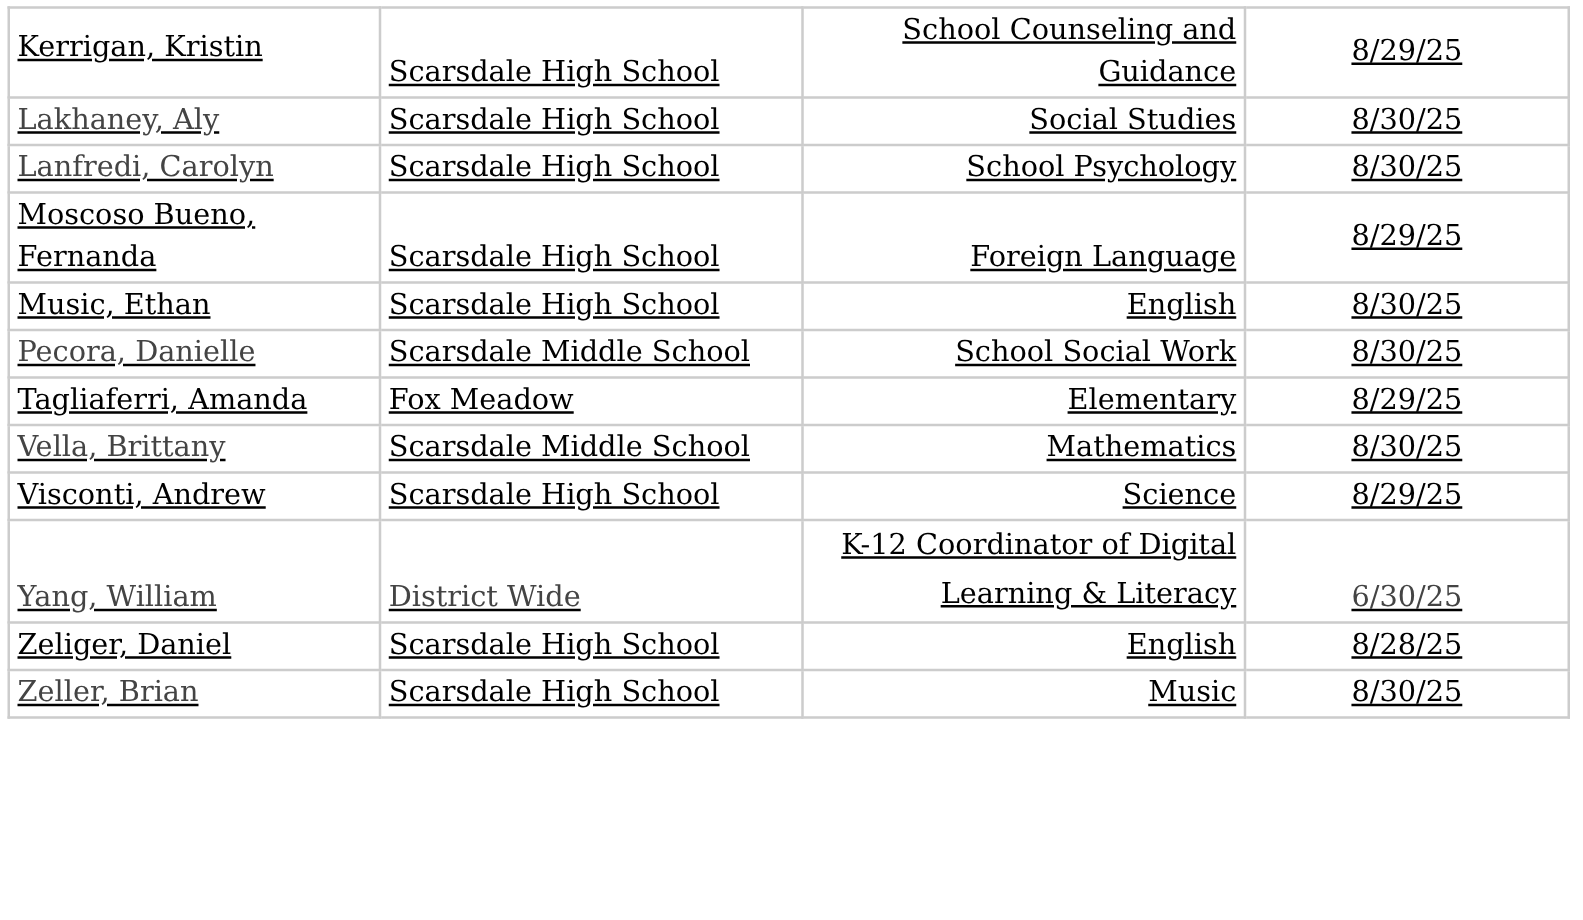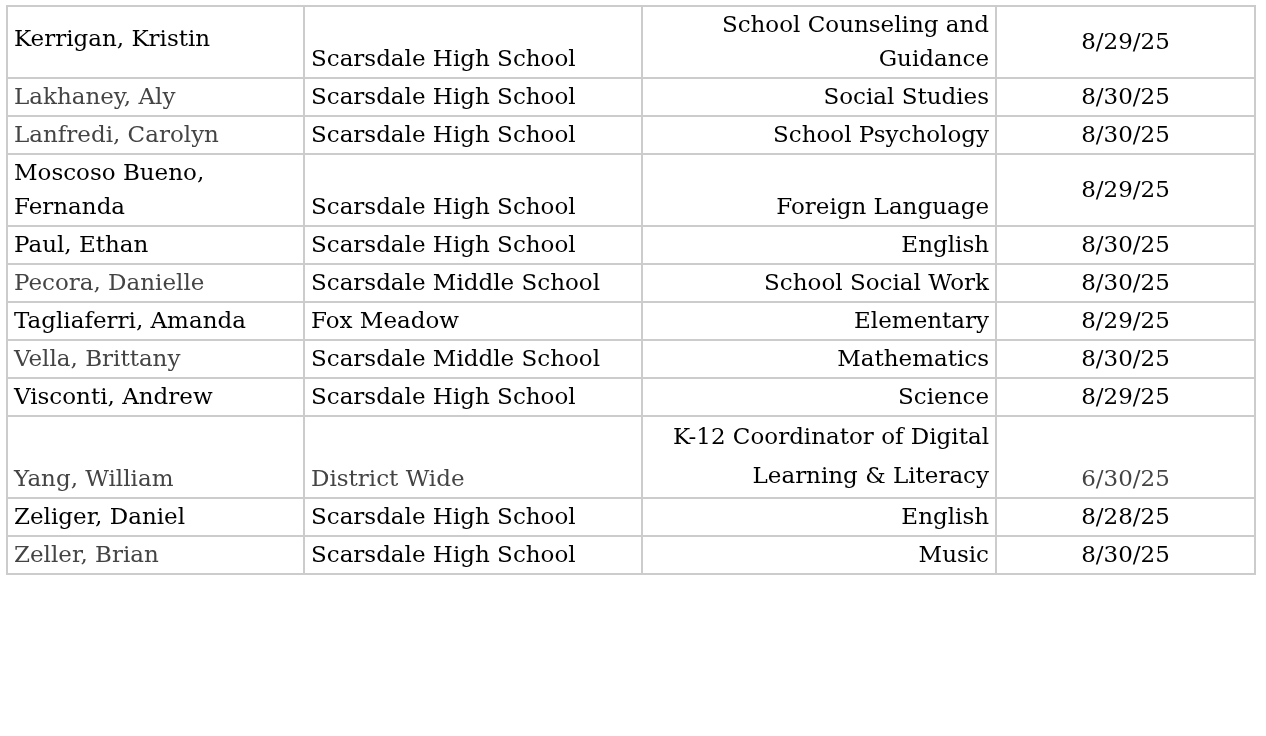--- a/index.html
+++ b/index.html
@@ -3,20 +3,21 @@
 <meta charset="utf-8">
 <style>
   html, body { margin: 0; padding: 0; background: #ffffff; }
   body { width: 1266px; height: 736px; overflow: hidden; position: relative; }
   .sheet {
     position: absolute; left: 6px; top: 5px;
     border-collapse: collapse;
     font-family: "DejaVu Serif", "Liberation Serif", serif;
     font-size: 23px; color: #000;
     table-layout: fixed;
+    text-decoration: underline;
   }
   .sheet td {
     border: 2px solid #cccccc;
     padding: 0 6px 2px 6px;
     vertical-align: bottom;
     line-height: 34px;
     white-space: normal;
     overflow: hidden;
   }
   .sheet col.c-name { width: 297px; }
@@ -65,21 +66,21 @@
       <td class="dept">School Psychology</td>
       <td class="date">8/30/25</td>
     </tr>
     <tr class="tall">
       <td class="name">Moscoso Bueno, Fernanda</td>
       <td class="school">Scarsdale High School</td>
       <td class="dept">Foreign Language</td>
       <td class="date mid">8/29/25</td>
     </tr>
     <tr>
-      <td class="name">Paul, Ethan</td>
+      <td class="name">Music, Ethan</td>
       <td class="school">Scarsdale High School</td>
       <td class="dept">English</td>
       <td class="date">8/30/25</td>
     </tr>
     <tr>
       <td class="name gray">Pecora, Danielle</td>
       <td class="school">Scarsdale Middle School</td>
       <td class="dept">School Social Work</td>
       <td class="date">8/30/25</td>
     </tr>

